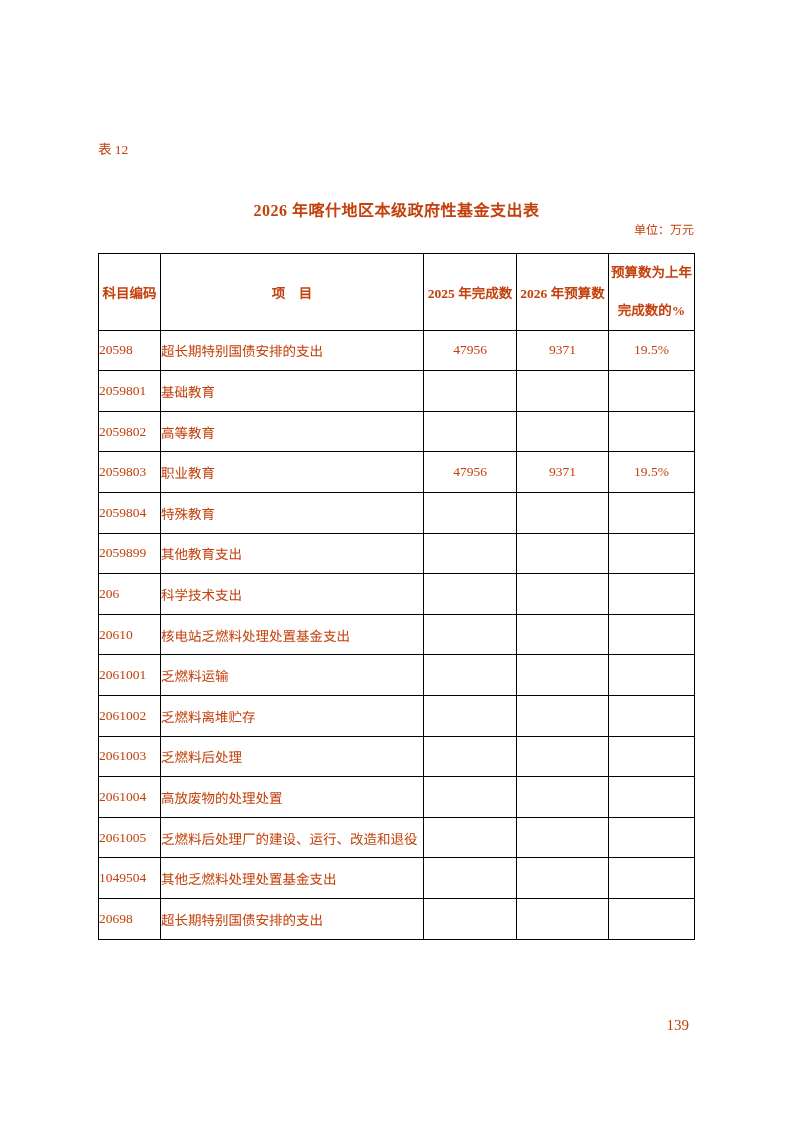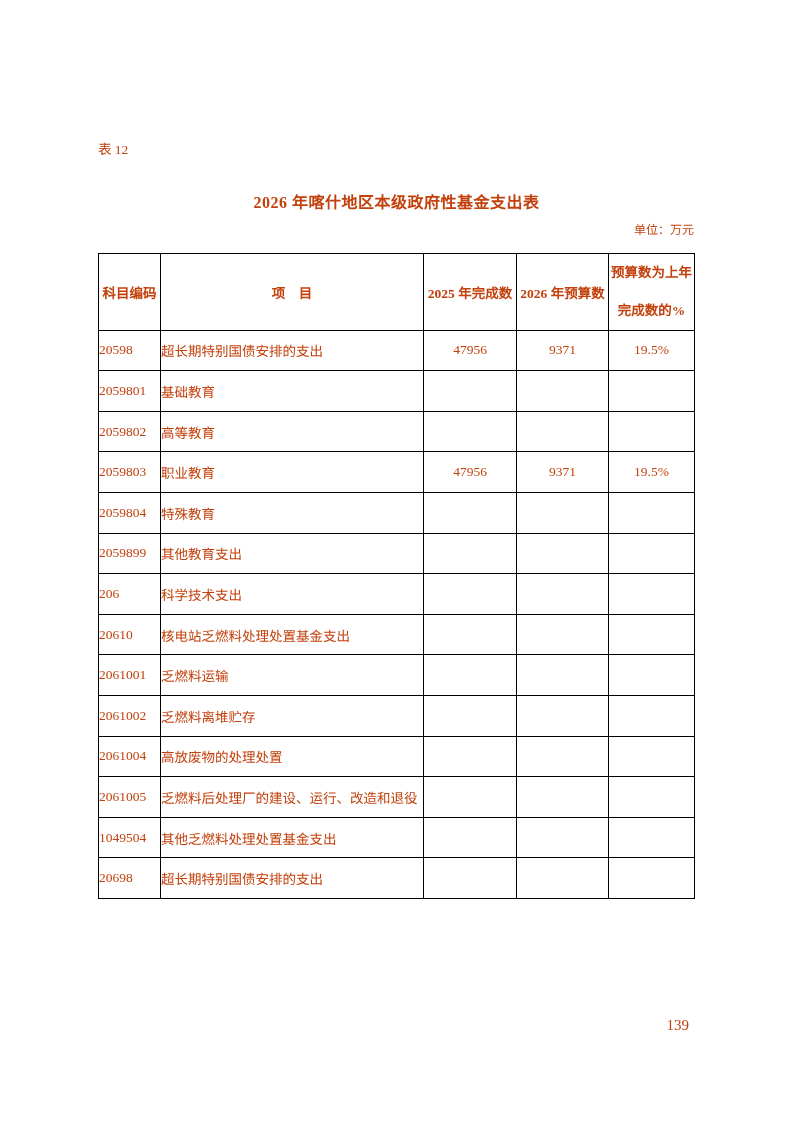--- a/index.html
+++ b/index.html
@@ -21,21 +21,21 @@
     left: 98px;
     top: 142px;
     font-size: 13.5px;
     line-height: 1.2;
   }
   .doc-title {
     position: absolute;
     left: 0;
     right: 0;
     top: 185px;
-    margin: 4px;
+    margin: 12px;
     text-align: center;
     font-size: 16px;
     font-weight: bold;
     letter-spacing: 0.5px;
   }
   .unit-label {
     position: absolute;
     right: 99px;
     top: 220px;
     font-size: 12px;
@@ -184,20 +184,27 @@
     <td class="cell-num"></td>
   </tr>
         <tr>
     <td class="cell-code">2061002</td>
     <td class="cell-item">乏燃料离堆贮存</td>
     <td class="cell-num"></td>
     <td class="cell-num"></td>
     <td class="cell-num"></td>
   </tr>
         <tr>
+    <td class="cell-code">2061003</td>
+    <td class="cell-item">乏燃料后处理</td>
+    <td class="cell-num"></td>
+    <td class="cell-num"></td>
+    <td class="cell-num"></td>
+  </tr>
+        <tr>
     <td class="cell-code">2061004</td>
     <td class="cell-item">高放废物的处理处置</td>
     <td class="cell-num"></td>
     <td class="cell-num"></td>
     <td class="cell-num"></td>
   </tr>
         <tr>
     <td class="cell-code">2061005</td>
     <td class="cell-item">乏燃料后处理厂的建设、运行、改造和退役</td>
     <td class="cell-num"></td>

